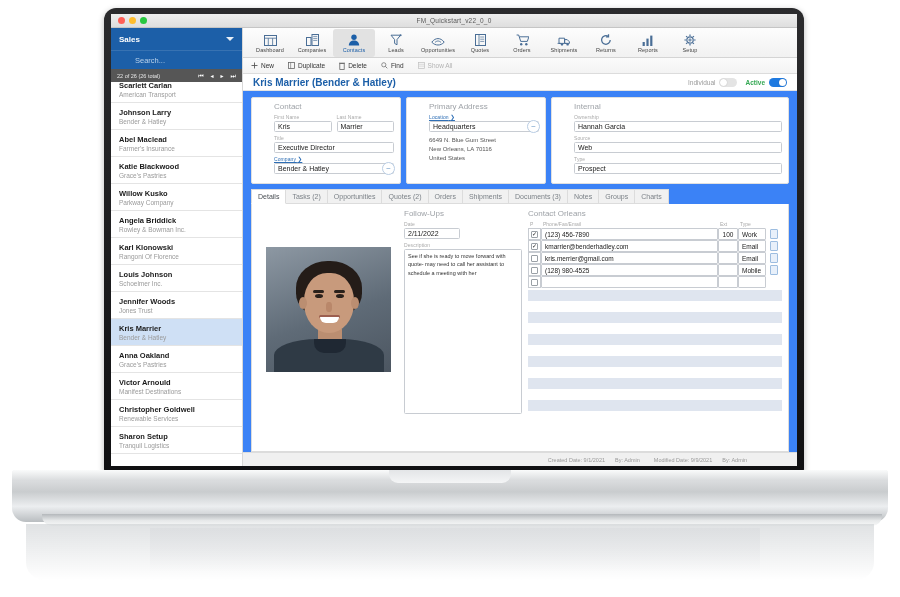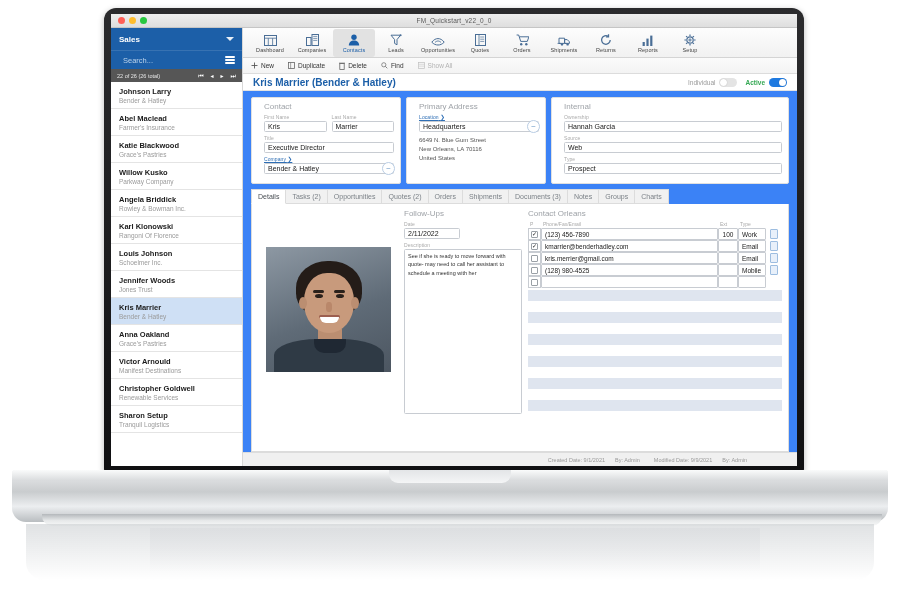--- a/index.html
+++ b/index.html
@@ -76,21 +76,21 @@
 
   
   .sidebar{ width:131px; flex:none; display:flex; flex-direction:column; background:#fff; }
   .sb-head{
     height:22px; background:#1c5fa8; display:flex; align-items:center;
     padding:0 8px; justify-content:space-between;
   }
   .sb-head-title{ color:#fff; font-size:8px; font-weight:bold; }
   .chev{ width:0;height:0;border-left:4px solid transparent;border-right:4px solid transparent;border-top:4px solid #fff; opacity:.9; }
   .sb-search{
-    height:19px; background:#1c5fa8; display:flex; align-items:center; gap:5px;
+    height:19px; background:#1c5fa8; display:flex; align-items:center; gap:17px;
     padding:0 7px; border-top:1px solid rgba(255,255,255,.12);
   }
   .sb-search input{
     flex:1; background:transparent; border:none; outline:none;
     color:#fff; font-size:7.5px; font-family:"Liberation Sans",sans-serif;
   }
   .sb-search input::placeholder{ color:#b9d1ea; }
   .lines-icon{ display:flex; flex-direction:column; gap:1.5px; }
   .lines-icon i{ display:block; width:10px;height:1.5px;background:#fff;border-radius:1px; }
 
@@ -144,21 +144,21 @@
   .rec-title{ font-size:10px; font-weight:bold; color:#1c5fa8; flex:1; }
   .toggle-wrap{ display:flex; align-items:center; gap:4px; }
   .tg-label{ font-size:6.5px; color:#9a9a9a; }
   .tg-label.on{ color:#34a853; font-weight:bold; }
   .switch{ width:18px;height:9px;border-radius:5px;background:#e4e4e4; position:relative; }
   .switch i{ position:absolute; top:1px; left:1px; width:7px;height:7px;border-radius:50%;background:#fff; box-shadow:0 0 1px rgba(0,0,0,.3); }
   .switch.on{ background:#1f7ae0; }
   .switch.on i{ left:auto; right:1px; }
 
   .panels{ display:flex; gap:0; padding:6px 8px 0 8px; flex:none; }
-  .panel{ background:#fff; border:1px solid #e0e0e0; border-radius:2px; padding:4px 6px 6px 12px; }
+  .panel{ background:#fff; border:1px solid #e0e0e0; border-radius:2px; padding:4px 6px 6px 22px; }
   .p-contact{ width:150px; }
   .p-address{ width:140px; margin-left:5px; }
   .p-internal{ flex:1; margin-left:5px; }
   .p-title{ font-size:8px; color:#9fa3a8; margin-bottom:3px; }
 
   .fl{ margin-bottom:3px; }
   .fl-label{ font-size:5px; color:#aaa; margin-bottom:1px; letter-spacing:.1px; }
   .fl-label.link{ color:#2f6fb5; text-decoration:underline; }
   .fld{
     height:11px; border:1px solid #c8ccd2; border-radius:1.5px; background:#fff;
@@ -293,20 +293,24 @@
         <div class="sb-nav">
           <span class="sb-count">22 of 26 (26 total)</span>
           <span class="sb-arrows">
             <span>⏮</span>
             <span>◂</span>
             <span>▸</span>
             <span>⏭</span>
           </span>
         </div>
         <div class="sb-list" id="sb-list">
+            <div class="sb-item first">
+              <div class="sb-name">Scarlett Carlan</div>
+              <div class="sb-org">American Transport</div>
+            </div>
             <div class="sb-item">
               <div class="sb-name">Johnson Larry</div>
               <div class="sb-org">Bender &amp; Hatley</div>
             </div>
             <div class="sb-item">
               <div class="sb-name">Abel Maclead</div>
               <div class="sb-org">Farmer's Insurance</div>
             </div>
             <div class="sb-item">
               <div class="sb-name">Katie Blackwood</div>

